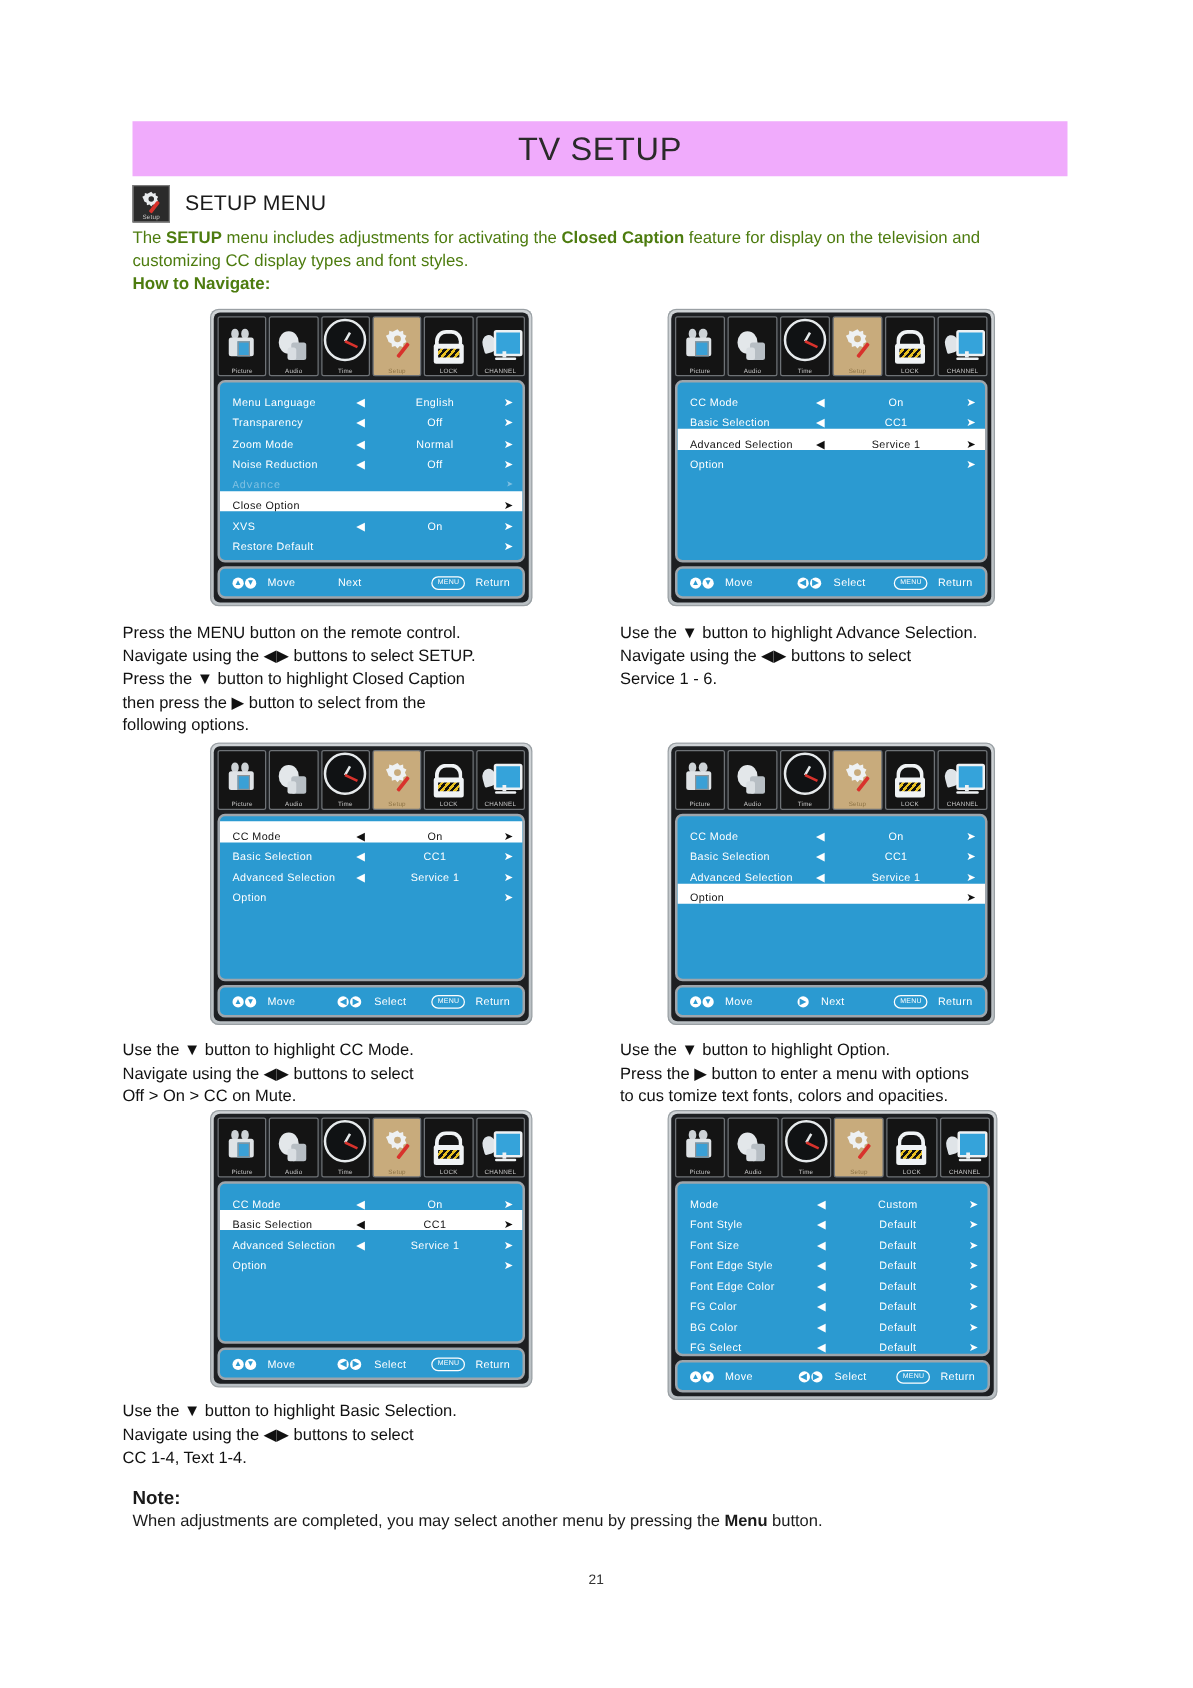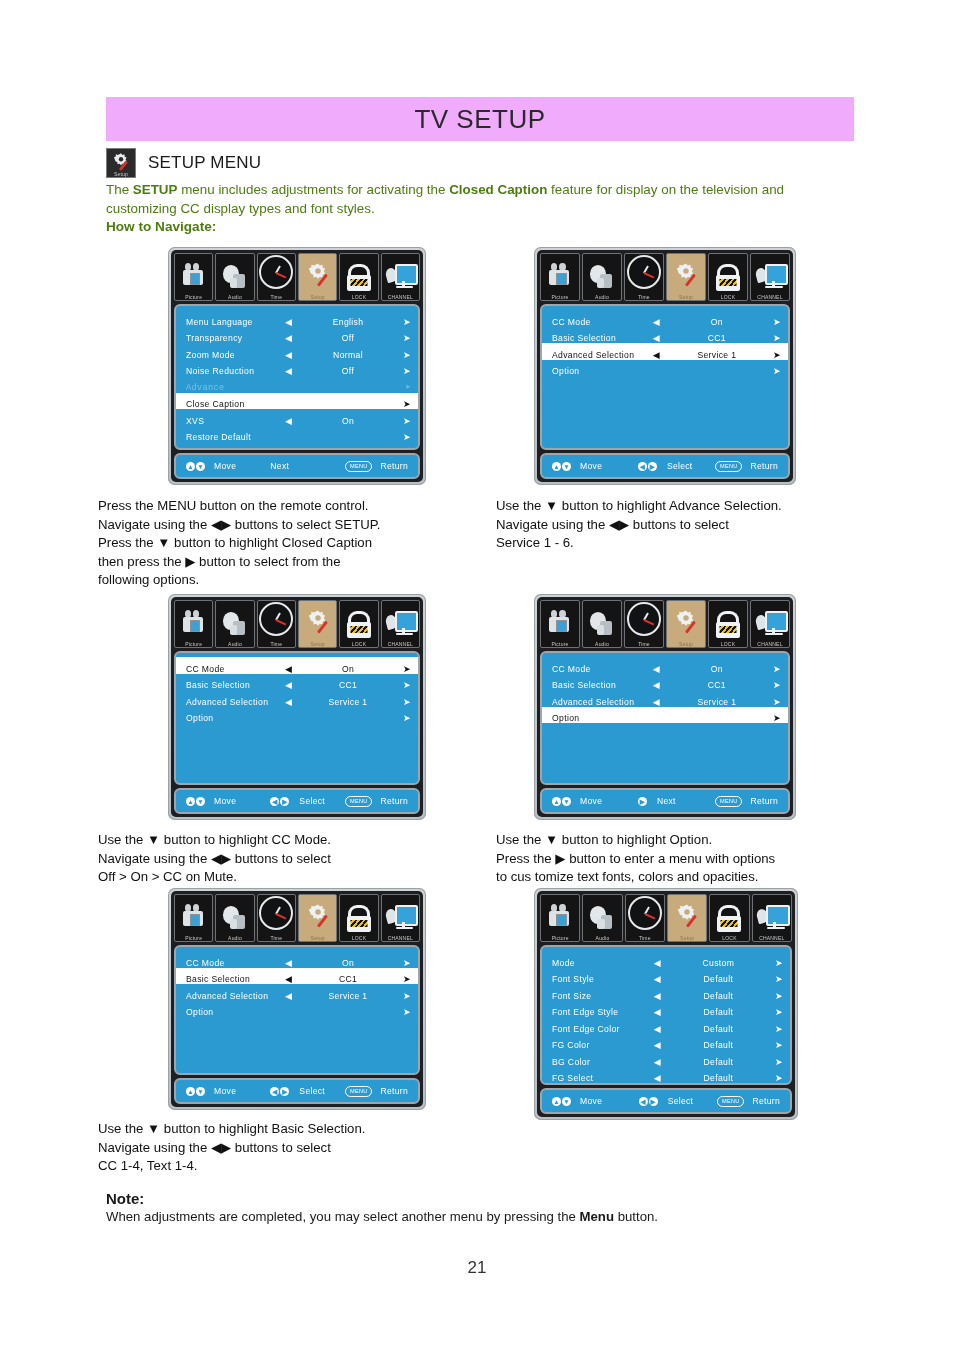--- a/index.html
+++ b/index.html
@@ -243,21 +243,21 @@
     font-size:5.6px; padding:0px 4px; letter-spacing:.2px;
     line-height:9px; margin-right:3px;
   }
 
   
   .note-title { position:absolute; left:106px; top:1190px; font-size:15px; font-weight:bold; }
   .note-body  { position:absolute; left:106px; top:1208px; width:720px; font-size:13.2px; line-height:18.5px; }
 
   .pagenum {
     position: absolute; left: 0; right: 0; top: 1258px;
-    text-align: center; font-size: 17px; color: #333;
+    text-align: center; font-size: 11px; color: #333;
   }
 </style>
 </head>
 <body>
 
 <div class="page-band">
   <div class="title">TV SETUP</div>
 </div>
 
 <div class="sec-head">
@@ -347,21 +347,21 @@
           <div class="val">Off</div>
           <div class="rt">➤</div>
         </div>
         <div class="row dim">
           <div class="lbl">Advance</div>
           <div class="lt"></div>
           <div class="val"></div>
           <div class="rt">➤</div>
         </div>
         <div class="row hl">
-          <div class="lbl">Close Caption</div>
+          <div class="lbl">Close Option</div>
           <div class="lt"></div>
           <div class="val"></div>
           <div class="rt">➤</div>
         </div>
         <div class="row">
           <div class="lbl">XVS</div>
           <div class="lt">◀</div>
           <div class="val">On</div>
           <div class="rt">➤</div>
         </div>

